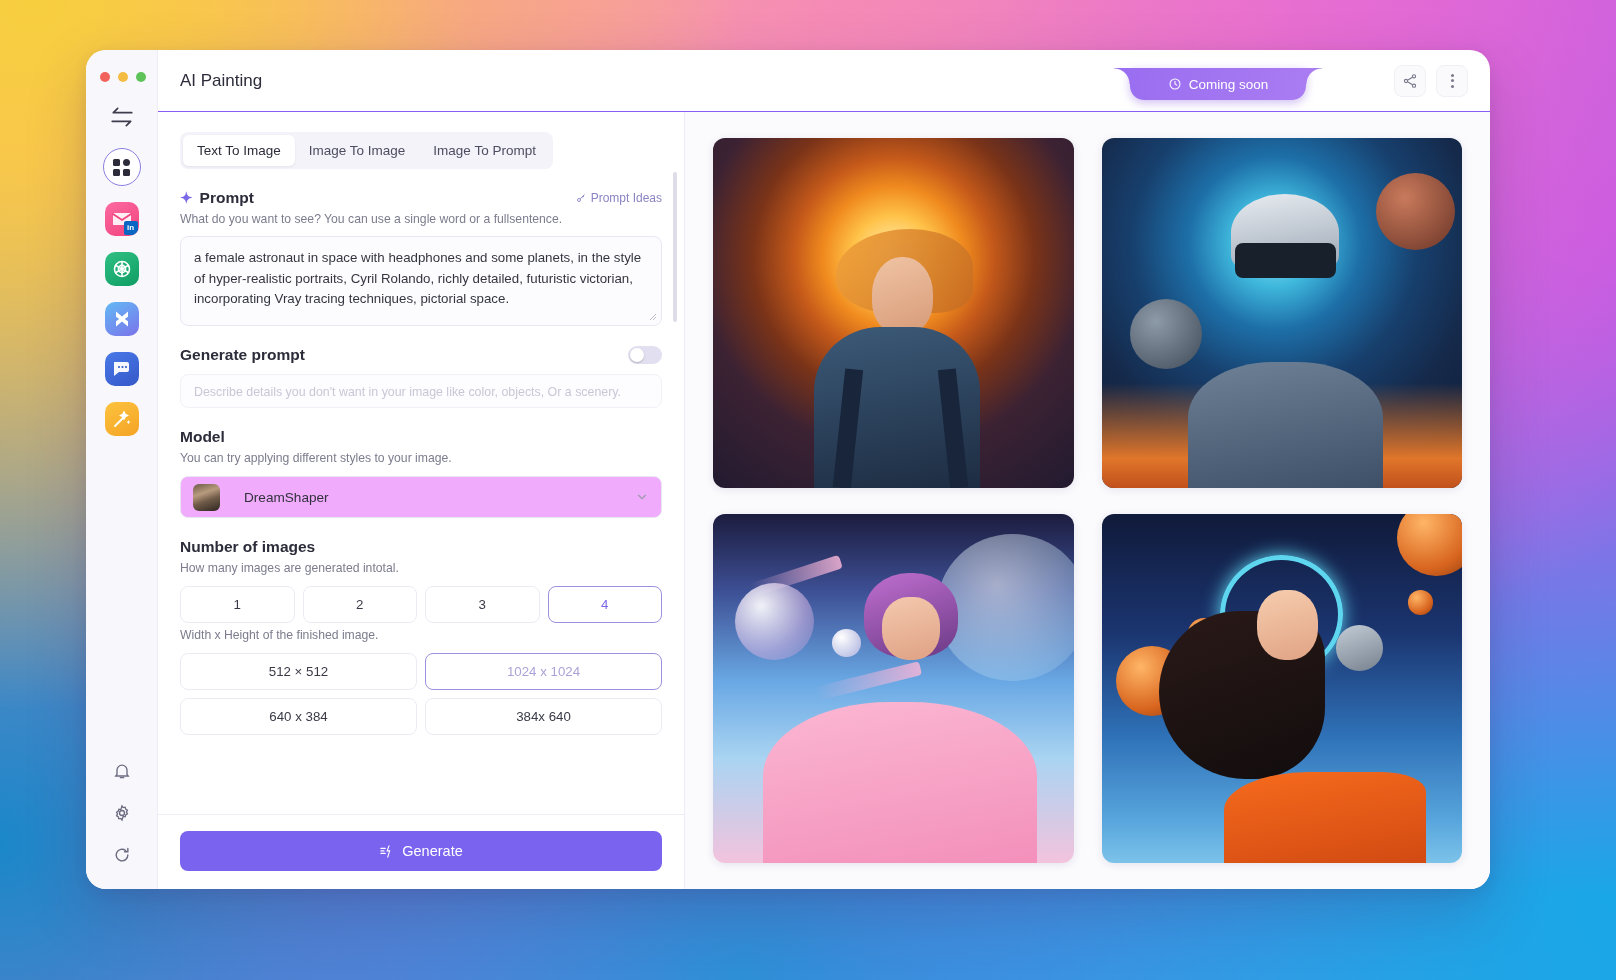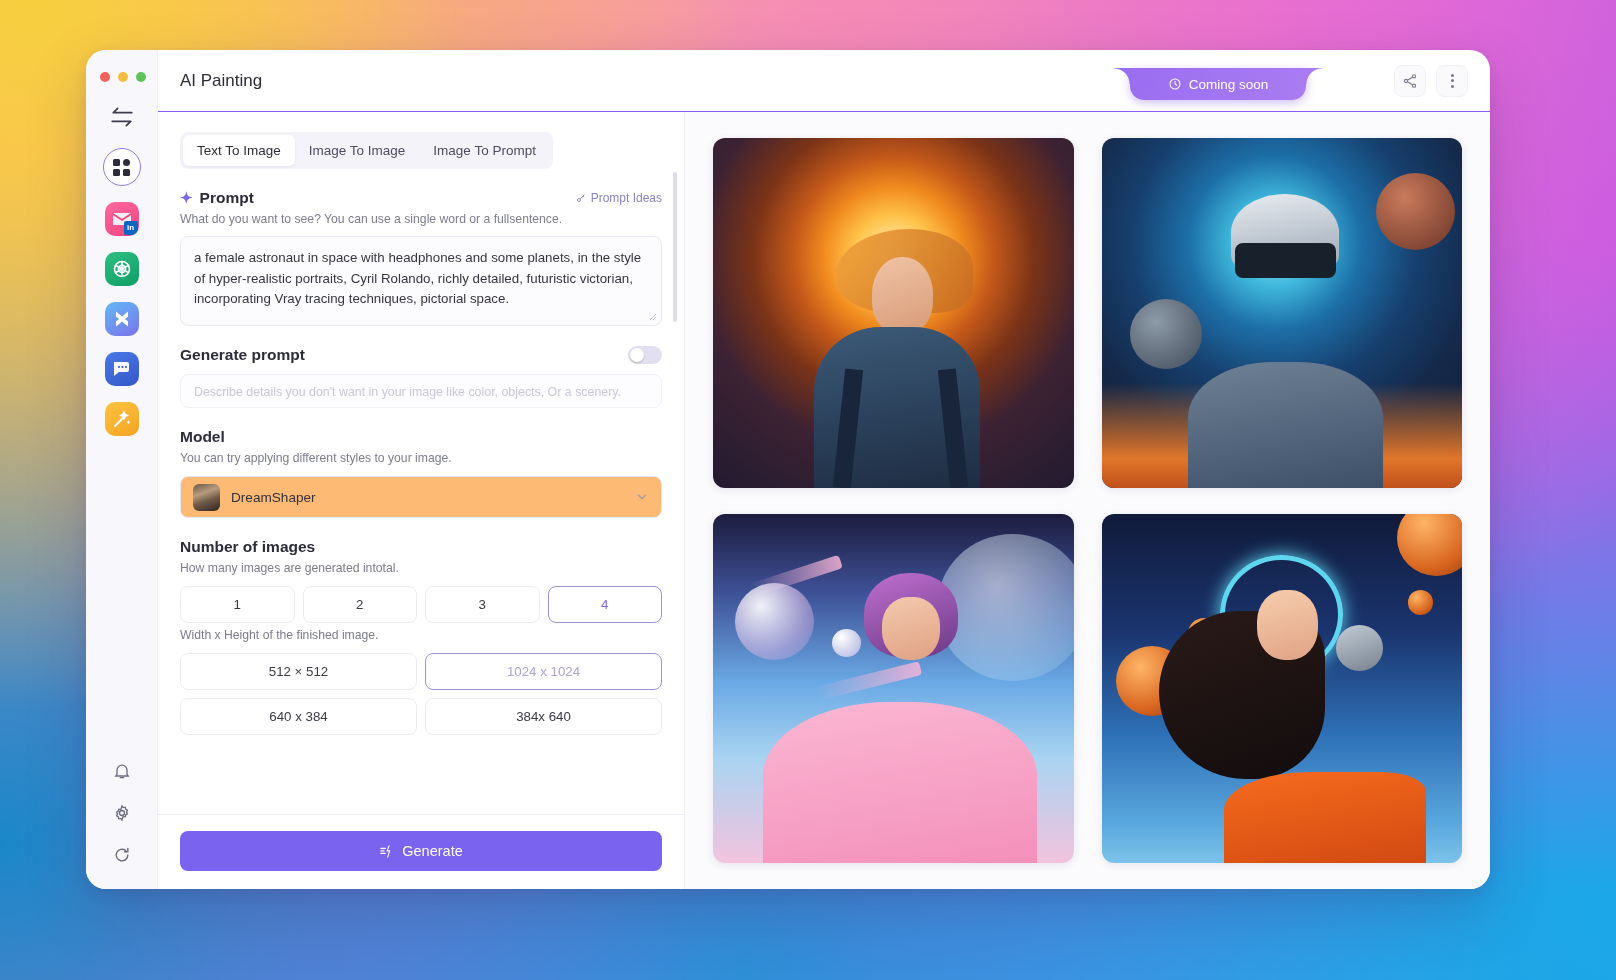--- a/index.html
+++ b/index.html
@@ -144,22 +144,22 @@
 
   .input-ghost {
     margin-top: 10px; width: 100%; height: 34px;
     border: 1px solid #f1f0f7; border-radius: 8px; background: #fdfdff;
     padding: 0 13px; font-size: 12.4px; color: #c9c7d6; line-height: 34px;
     overflow: hidden; white-space: nowrap;
   }
 
   .select {
     margin-top: 11px; width: 100%; height: 42px;
-    border: 1px solid #e9e7f2; border-radius: 8px; background: #fdba74;
-    display: flex; align-items: center; padding: 0 12px; gap: 11px;
+    border: 1px solid #e9e7f2; border-radius: 8px; background: #f0abfc;
+    display: flex; align-items: center; padding: 0 12px; gap: 24px;
   }
   .thumb { width: 27px; height: 27px; border-radius: 6px; overflow:hidden; flex:0 0 27px;
            background: linear-gradient(160deg,#6b5a47 0%,#b89b7e 35%,#6f5a48 60%,#2e2620 100%); }
   .select-label { font-size: 13.6px; color: #32323e; }
   .chev { margin-left: auto; color: #9b99ab; width:14px; height:14px; }
 
   .btn-row { display: flex; gap: 8px; margin-top: 11px; }
   .opt {
     flex: 1; height: 37px; border: 1px solid #ecebf4; border-radius: 8px; background: #fff;
     display: flex; align-items: center; justify-content: center;

